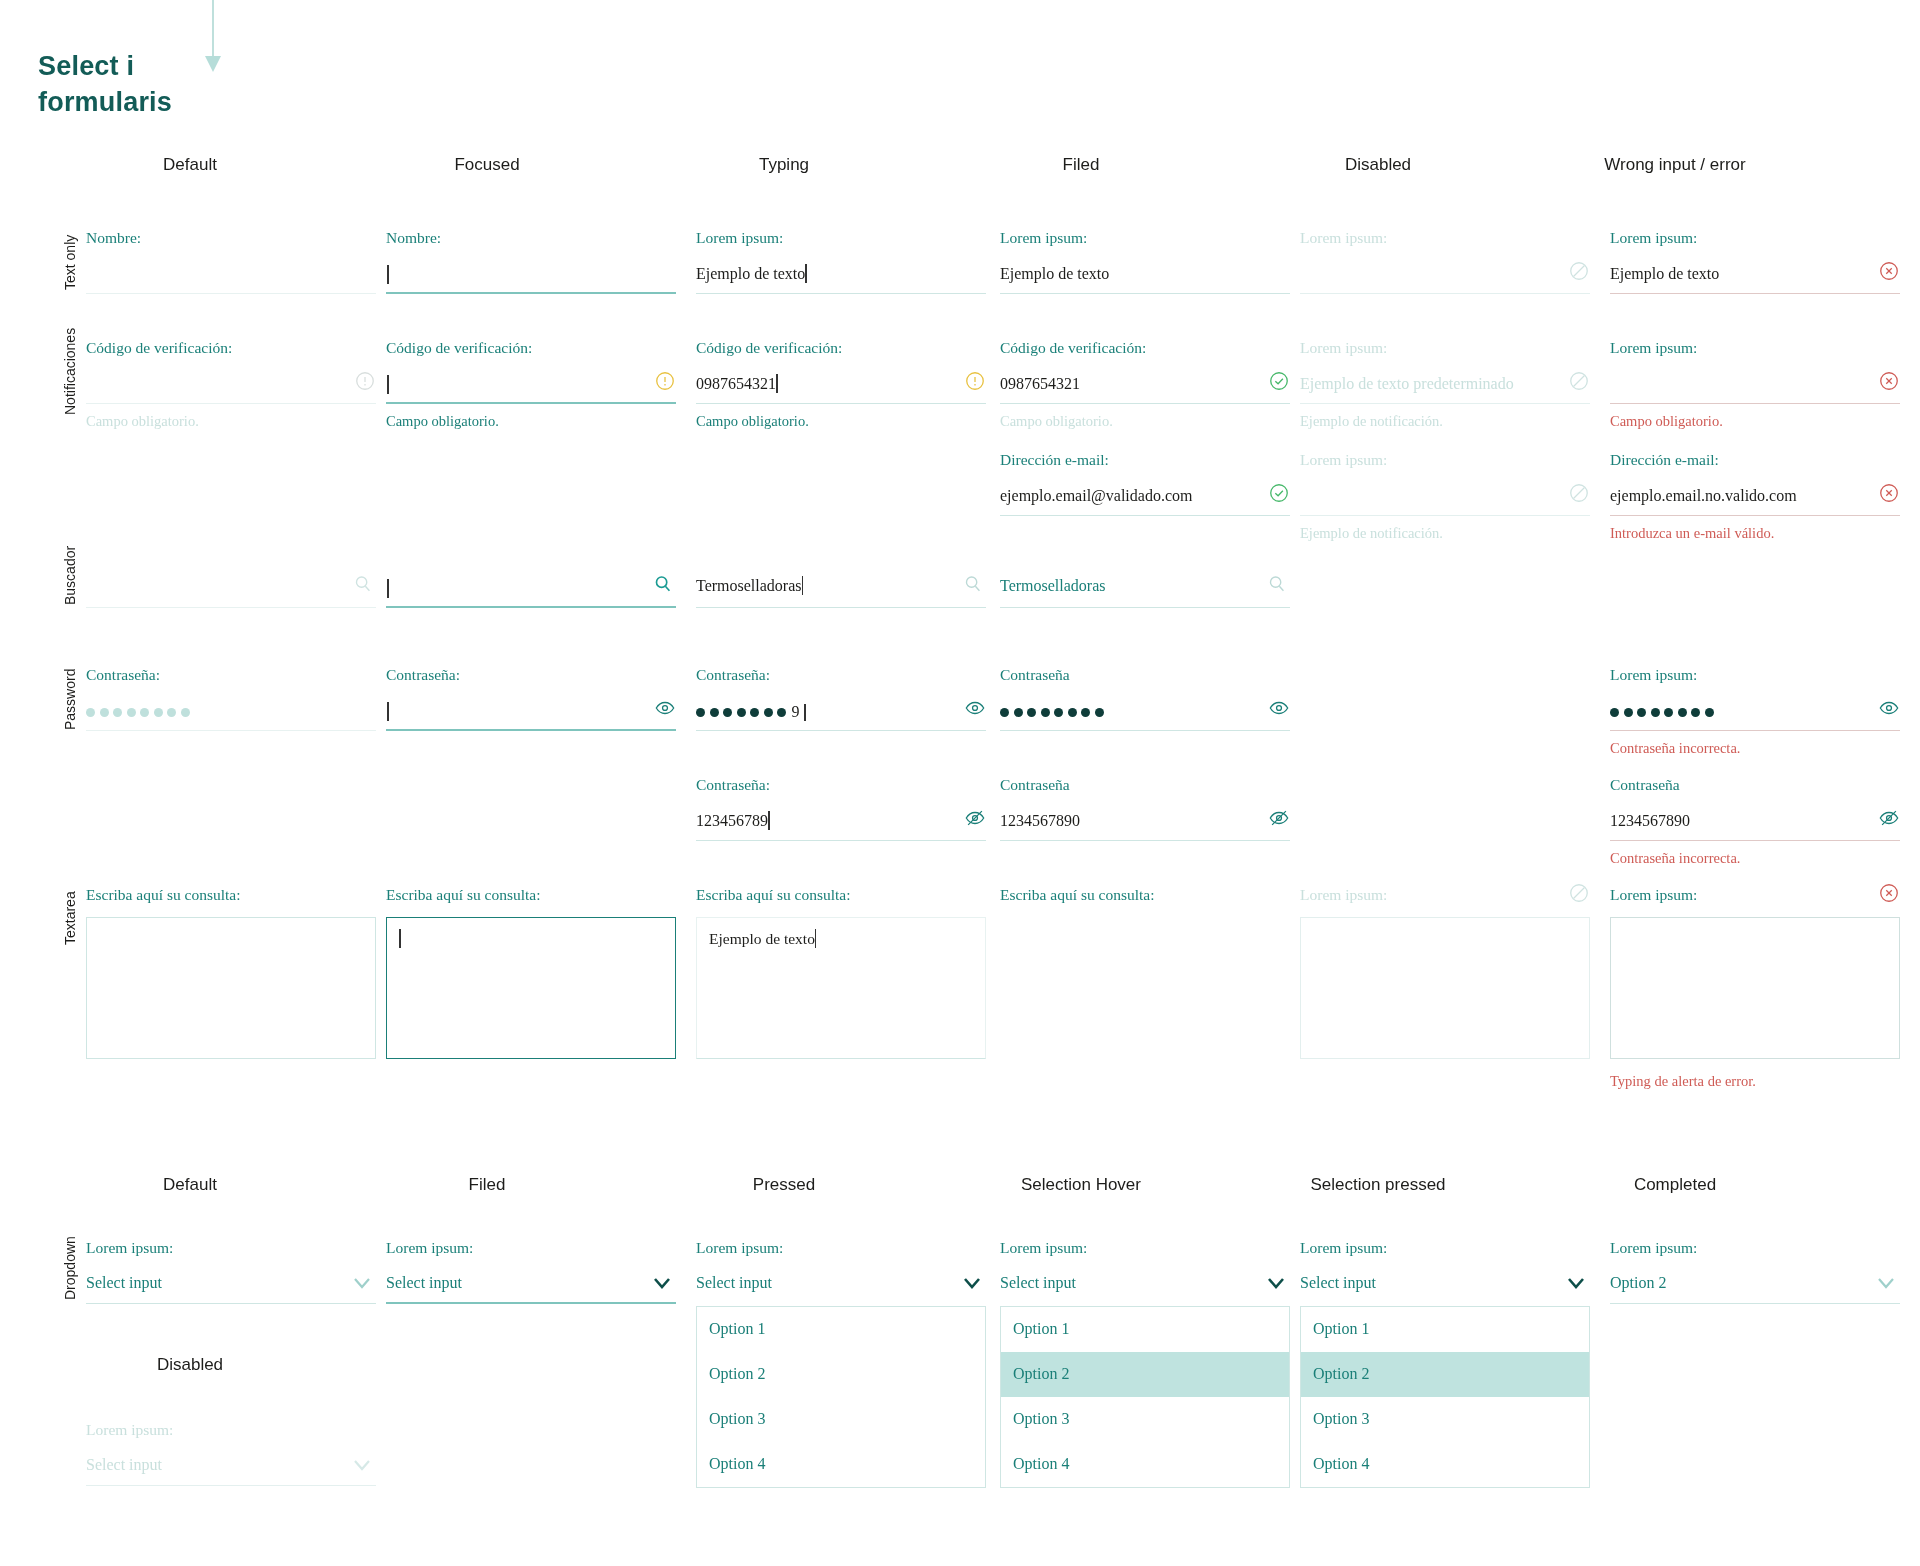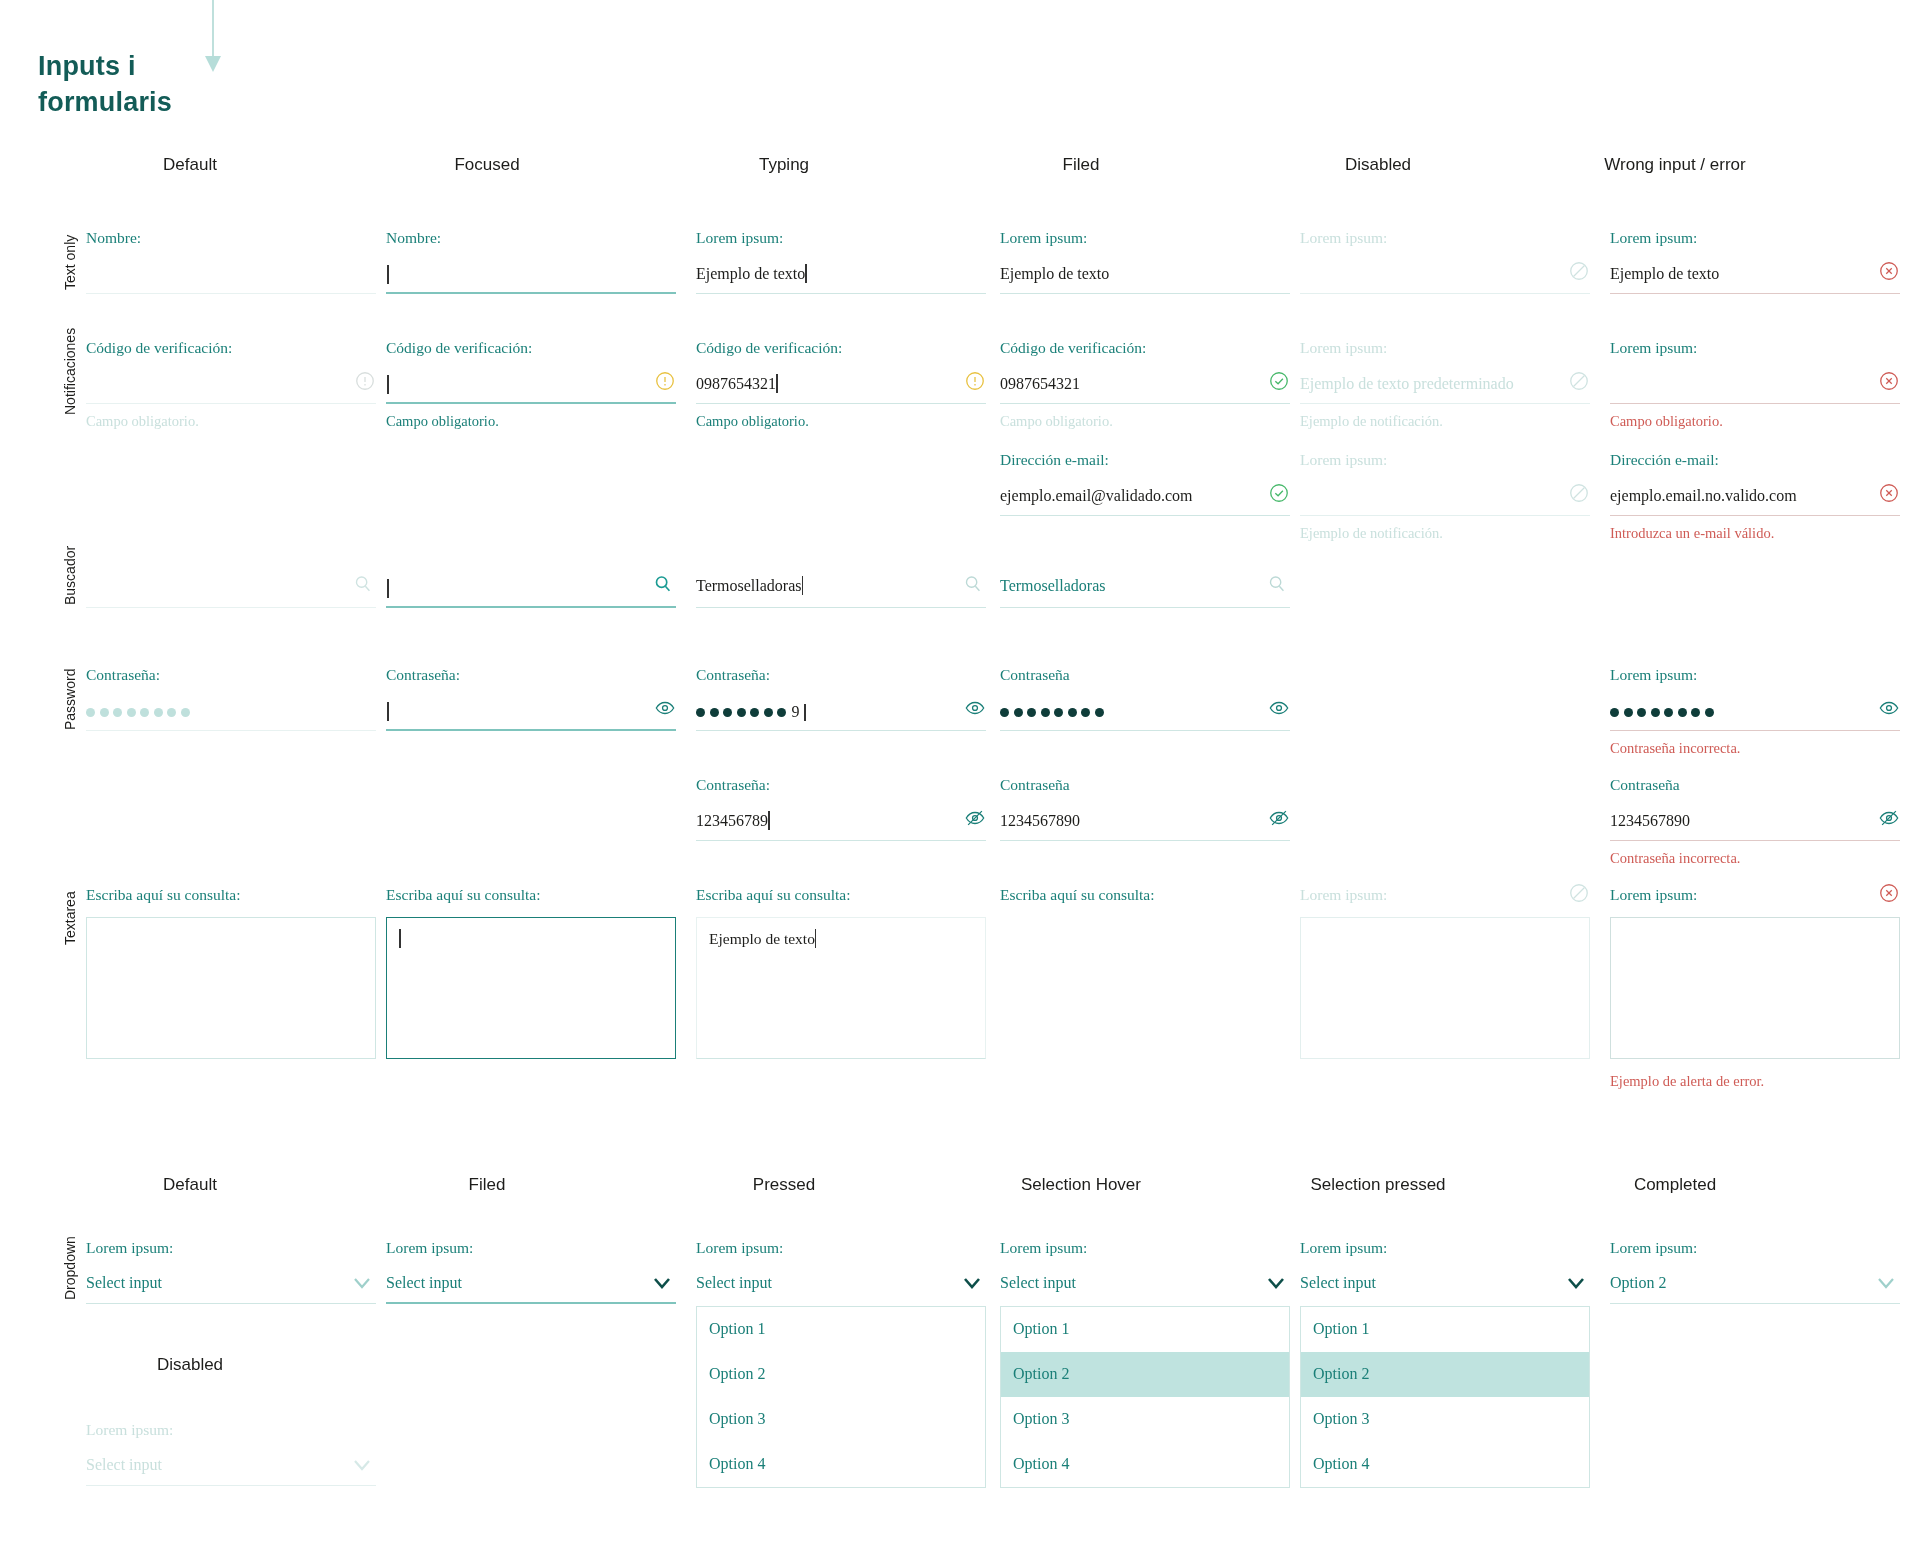--- a/index.html
+++ b/index.html
@@ -127,21 +127,21 @@
   .dd-list .opt.hl{background:var(--hl);}
 
   .search-ic{position:absolute;right:2px;top:1px;}
 </style>
 </head>
 <body>
 
 <div class="marker-line"></div>
 <div class="marker-tri"></div>
 <div class="page-title">
-  <div>Inputs i</div>
+  <div>Select i</div>
   <div>formularis</div>
 </div>
 
 <div class="col-head" style="left:40px">Default</div>
 <div class="col-head" style="left:337px">Focused</div>
 <div class="col-head" style="left:634px">Typing</div>
 <div class="col-head" style="left:931px">Filed</div>
 <div class="col-head" style="left:1228px">Disabled</div>
 <div class="col-head" style="left:1525px">Wrong input / error</div>
 
@@ -592,21 +592,21 @@
     <span>Lorem ipsum:</span>
     <span class="ic" style="top:-3px">
       <svg viewBox="0 0 24 24" fill="none" stroke="#cf5b55" stroke-width="1.4">
           <circle cx="12" cy="12" r="9"></circle>
           <line x1="9" y1="9" x2="15" y2="15"></line>
           <line x1="15" y1="9" x2="9" y2="15"></line>
         </svg>
     </span>
   </div>
   <div class="ta err"></div>
-  <div class="help err" style="margin-top:12px">Ejemplo de alerta de error.</div>
+  <div class="help err" style="margin-top:12px">Typing de alerta de error.</div>
 </div>
 
 <div class="col-head2" style="left:40px">Default</div>
 <div class="col-head2" style="left:337px">Filed</div>
 <div class="col-head2" style="left:634px">Pressed</div>
 <div class="col-head2" style="left:931px">Selection Hover</div>
 <div class="col-head2" style="left:1228px">Selection pressed</div>
 <div class="col-head2" style="left:1525px">Completed</div>
 
 <div class="cell" style="left:86px;top:1238px">

